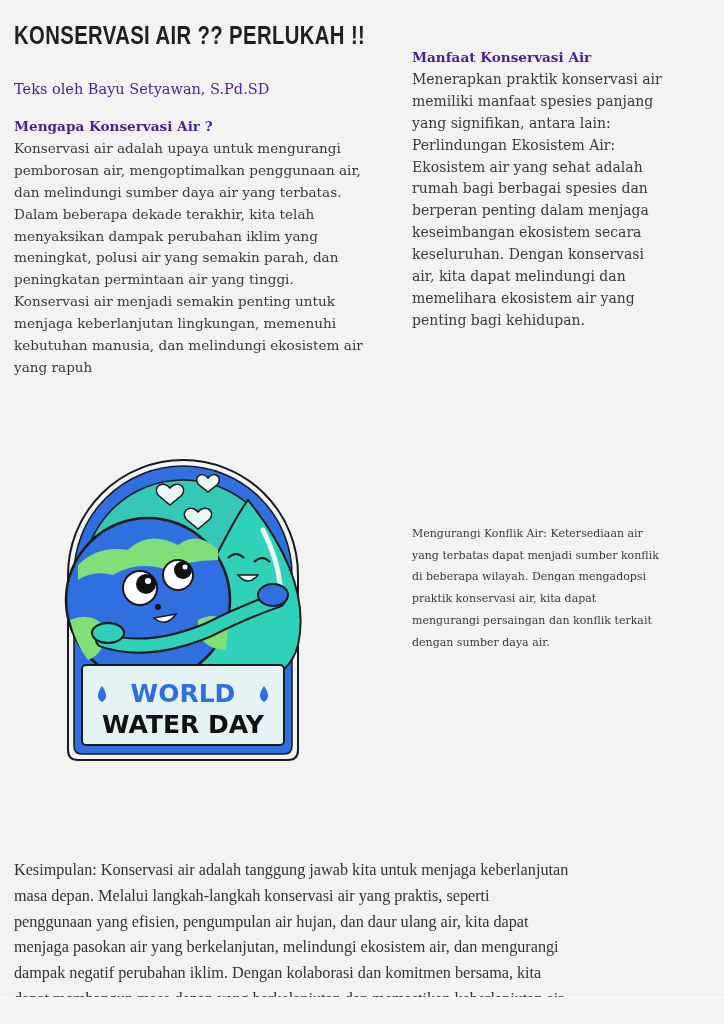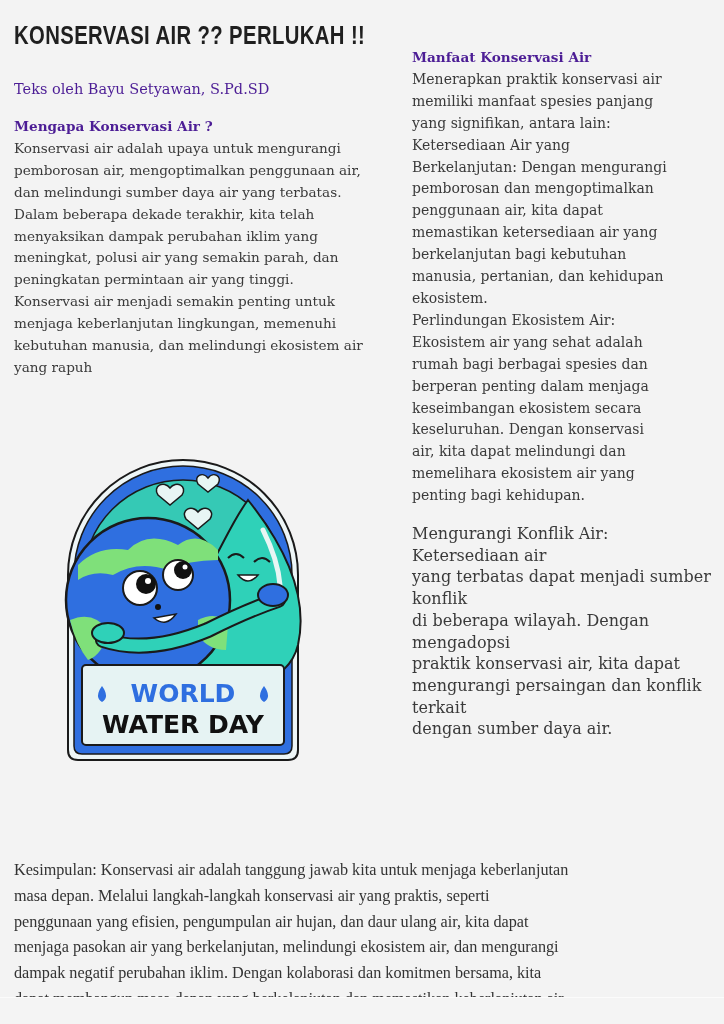--- a/index.html
+++ b/index.html
@@ -28,21 +28,21 @@
   .left-col h2, .right-col h2 {
     margin:0; font-size:13.6px; font-weight:bold; color:#4c1d95;
   }
   .left-col p, .right-col p { margin:0; white-space:pre-line; }
   .right-col {
     position:absolute; left:412px; top:47px; width:300px;
     font-size:14px; line-height:21.9px;
   }
   .right-col2 {
     position:absolute; left:412px; top:523px; width:300px;
-    font-size:16px; line-height:21.7px;
+    font-size:11px; line-height:21.7px;
     font-family:"DejaVu Serif", serif;
   }
   .right-col2 p { margin:0; white-space:pre-line; }
   .conclusion {
     position:absolute; left:14px; top:818px; width:700px;
     font-family:"Liberation Serif", serif;
     font-size:16.2px; line-height:25.8px; color:#333;
     white-space:pre-line;
     margin-top:40px;
   }
@@ -71,28 +71,20 @@
 menjaga keberlanjutan lingkungan, memenuhi
 kebutuhan manusia, dan melindungi ekosistem air
 yang rapuh</p>
 </section>
 
 <section class="right-col">
   <h2>Manfaat Konservasi Air</h2>
   <p>Menerapkan praktik konservasi air
 memiliki manfaat spesies panjang
 yang signifikan, antara lain:</p>
-  <p>Ketersediaan Air yang
-Berkelanjutan: Dengan mengurangi
-pemborosan dan mengoptimalkan
-penggunaan air, kita dapat
-memastikan ketersediaan air yang
-berkelanjutan bagi kebutuhan
-manusia, pertanian, dan kehidupan
-ekosistem.</p>
   <p>Perlindungan Ekosistem Air:
 Ekosistem air yang sehat adalah
 rumah bagi berbagai spesies dan
 berperan penting dalam menjaga
 keseimbangan ekosistem secara
 keseluruhan. Dengan konservasi
 air, kita dapat melindungi dan
 memelihara ekosistem air yang
 penting bagi kehidupan.</p>
 </section>

